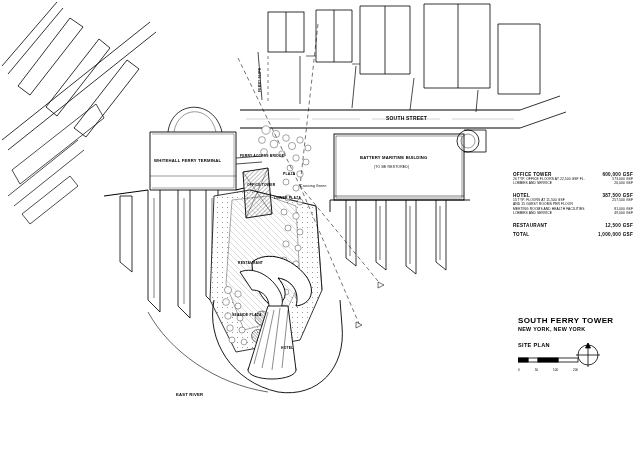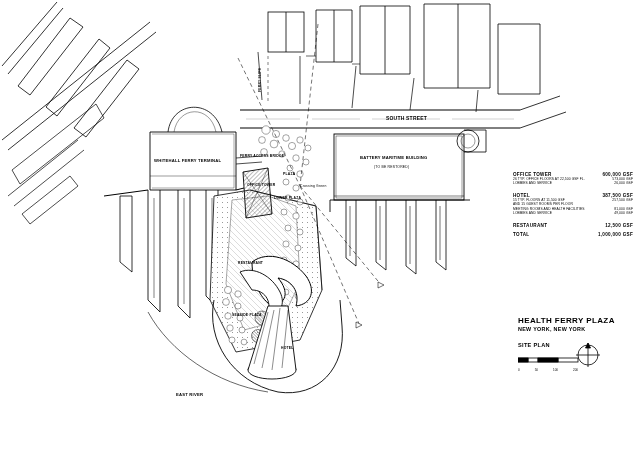--- a/index.html
+++ b/index.html
@@ -445,21 +445,21 @@
 
     <div class="gap-sm"></div>
 
     <div class="row">
       <span>TOTAL</span>
       <span>1,000,000 GSF</span>
     </div>
   </div>
 
   <div id="titleblock">
-    <div class="t1">HEALTH FERRY PLAZA</div>
+    <div class="t1">SOUTH FERRY TOWER</div>
     <div class="t2">NEW YORK, NEW YORK</div>
     <div class="t3">SITE PLAN</div>
   </div>
 
   <svg id="scalebar" width="64" height="10" viewBox="0 0 64 10">
     <g stroke="#000" stroke-width="0.8" fill="none">
       <rect x="0" y="2" width="60" height="4"></rect>
       <rect x="0" y="2" width="10" height="4" fill="#000"></rect>
       <rect x="20" y="2" width="20" height="4" fill="#000"></rect>
       <line x1="10" y1="2" x2="10" y2="6"></line>

